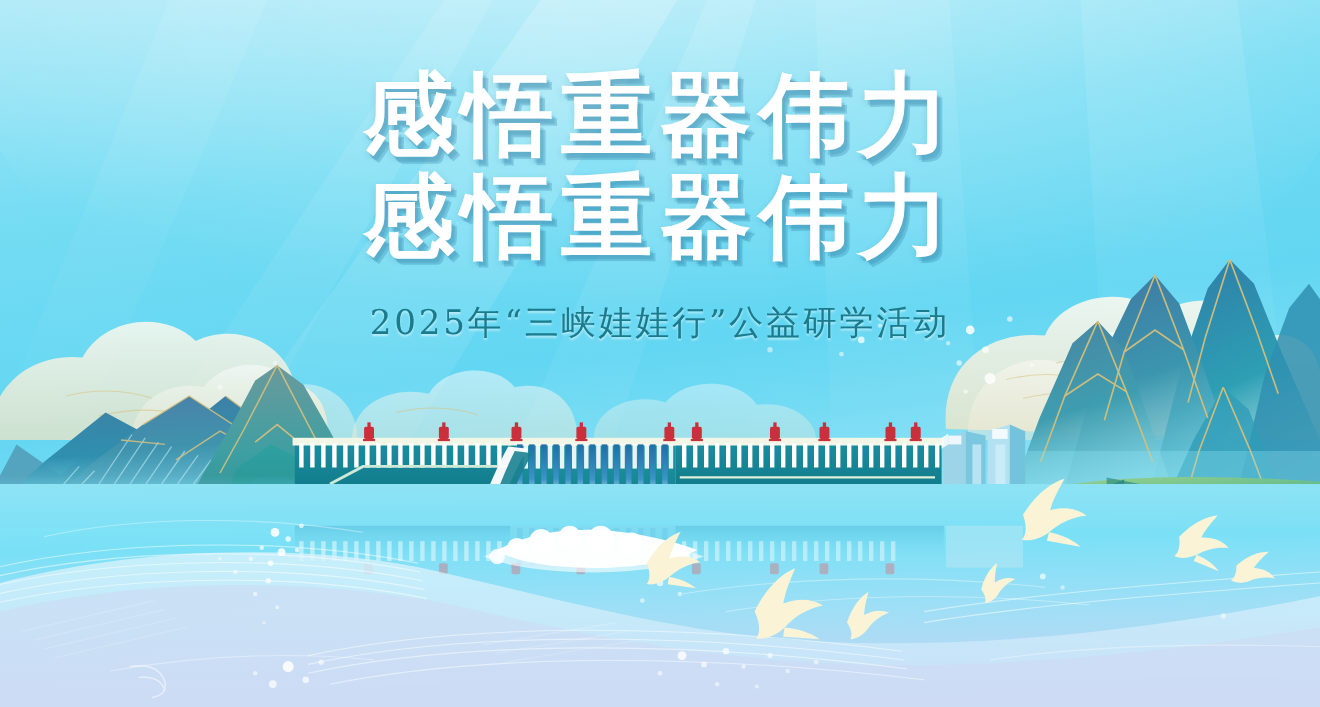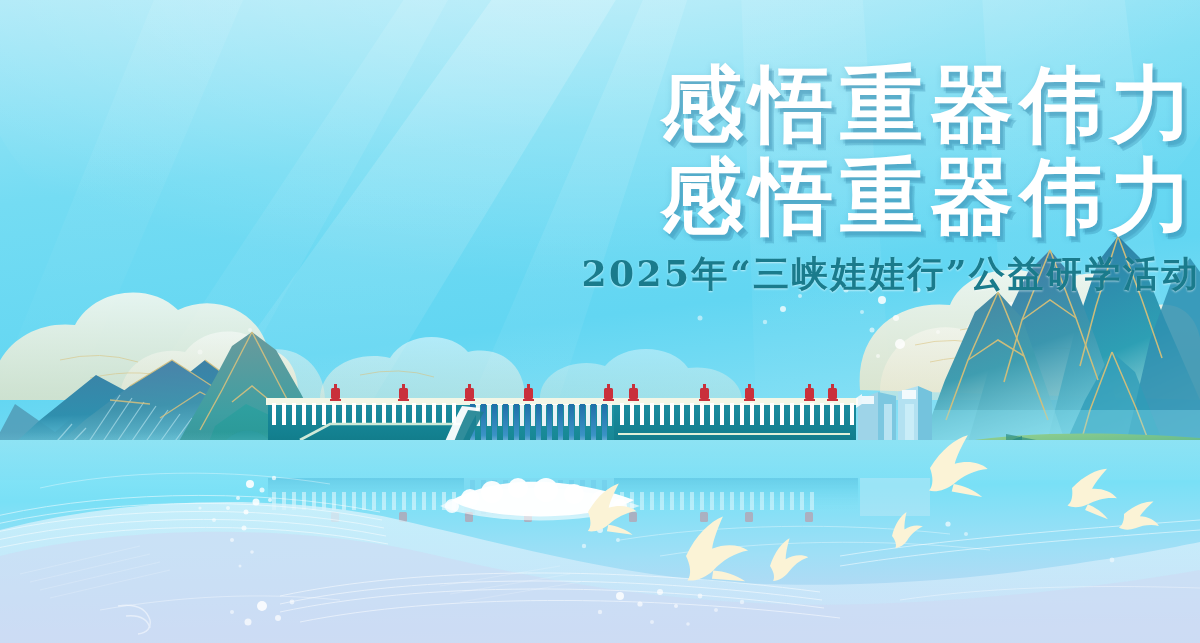--- a/index.html
+++ b/index.html
@@ -11,42 +11,42 @@
     width:1200px;height:643px;
     overflow:hidden;
     background:linear-gradient(170deg,#9fe4f5 0%,#76dcf3 22%,#62d6f2 45%,#8ce4f6 66%,#b6eefa 100%);
   }
   .layer{position:absolute;inset:0;}
   .layer > svg{display:block;width:100%;height:100%;}
 
   
   #titleblock{
     position:absolute;left:0;right:0;top:62px;
-    text-align:right;z-index:40;
+    text-align:center;z-index:40;
     pointer-events:none;
   }
   .title-line{
     font-family:"DejaVu Sans","Liberation Sans",sans-serif;
     font-weight:700;
     font-size:83px;
     line-height:1.04;
     letter-spacing:7px;
     color:#ffffff;
     text-shadow:
       5px 6px 0 rgba(38,120,160,.26),
       3px 4px 1px rgba(40,125,165,.22),
       0 2px 6px rgba(30,110,150,.18);
     white-space:nowrap;
   }
   .title-line.second{margin-top:6px;}
   #subtitle{
-    margin-top:9px;
+    margin-top:32px;
     font-family:"DejaVu Serif","Liberation Serif",serif;
-    font-weight:700;
-    font-size:36px;
+    font-weight:400;
+    font-size:31px;
     letter-spacing:2.5px;
     color:#1a7b8c;
     white-space:nowrap;
     text-shadow:0 1px 2px rgba(255,255,255,.55);
   }
 </style>
 </head>
 <body>
 
 <div id="poster">

